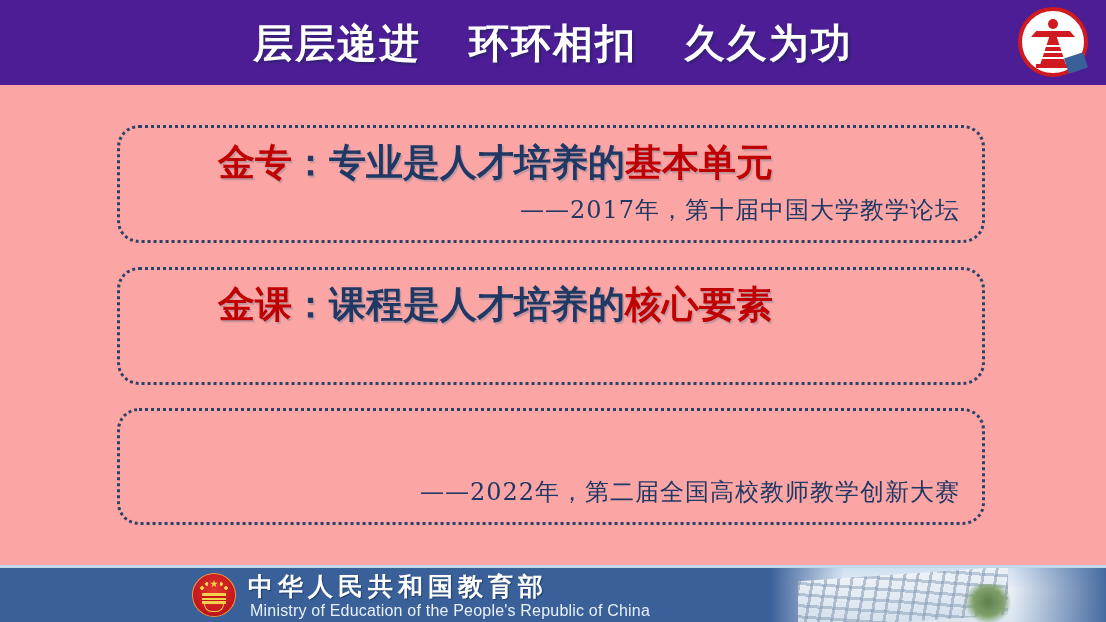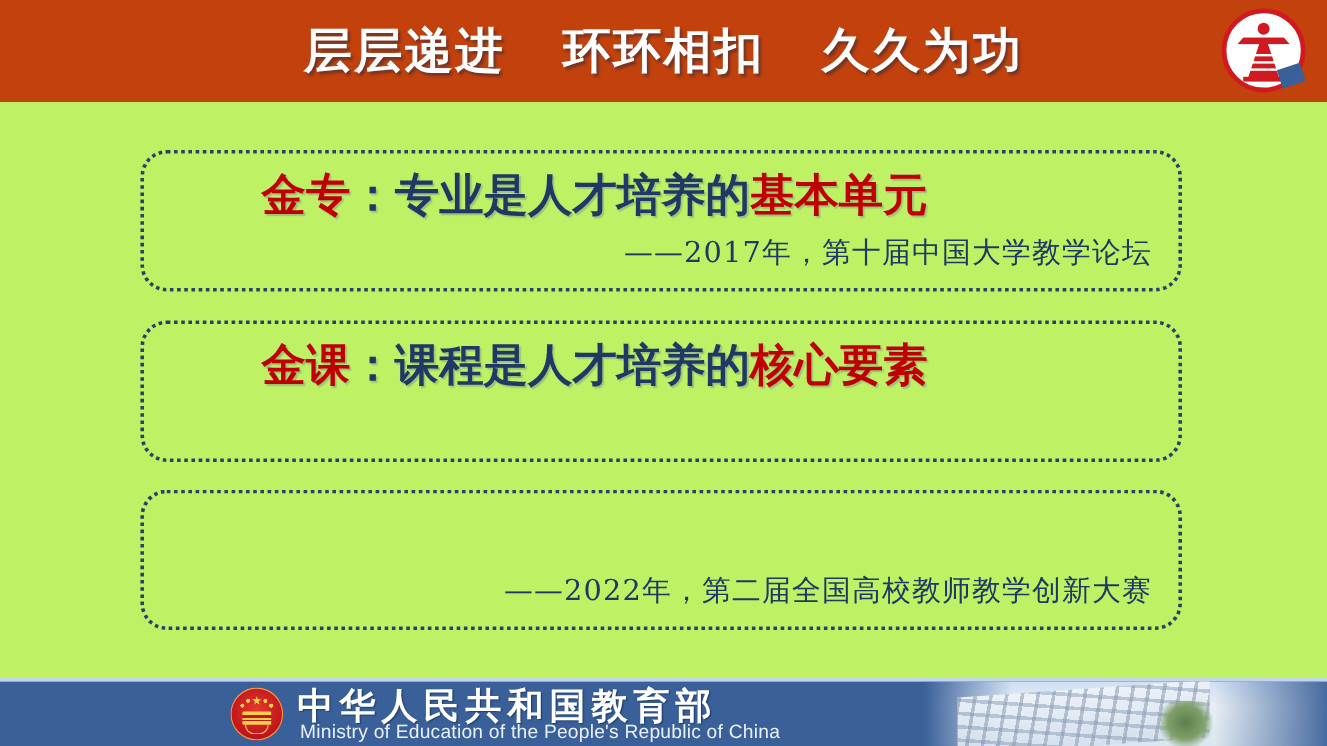--- a/index.html
+++ b/index.html
@@ -6,21 +6,21 @@
   body{
     width:1106px;height:622px;
     background:#ffffff;
     font-family:"Liberation Sans","DejaVu Sans",sans-serif;
     overflow:hidden;
     position:relative;
   }
   
   .header{
     position:absolute;left:0;top:0;width:1106px;height:85px;
-    background:#c2410c;
+    background:#4c1d95;
     display:flex;align-items:center;justify-content:center;
   }
   .header-title{
     color:#ffffff;
     font-size:40px;
     font-weight:bold;
     letter-spacing:2px;
     line-height:1;
     text-shadow:2px 2px 2px rgba(20,40,70,.45);
     white-space:pre;
@@ -62,21 +62,21 @@
     width:26px;height:2px;background:#ffffff;
   }
   .logo-base{
     position:absolute;left:50%;top:57px;margin-left:-17px;
     width:34px;height:4px;background:#d11a20;
   }
 
   
   .stage{
     position:absolute;left:0;top:85px;width:1106px;height:483px;
-    background:#bef264;
+    background:#fca5a5;
   }
   .card{
     position:absolute;
     left:117px;width:868px;
     border:3px dotted #2b4268;
     border-radius:22px;
     box-sizing:border-box;
   }
   .card1{top:40px;height:118px;}
   .card2{top:182px;height:118px;}
@@ -157,21 +157,21 @@
     background:linear-gradient(180deg,#f5d14b 0 3px,#c4161c 3px 5px,#f5d14b 5px 7px,#c4161c 7px 8px,#f5d14b 8px 11px);
     border-radius:1px;
   }
   .em-cog{
     position:absolute;left:12px;top:31px;width:20px;height:8px;
     border:1.6px solid #f5d14b;border-top:none;border-radius:0 0 10px 10px;
     box-sizing:border-box;
   }
   .footer-cn{
     position:absolute;left:248px;top:574px;
-    color:#ffffff;font-size:30px;font-weight:bold;letter-spacing:5px;
+    color:#ffffff;font-size:25px;font-weight:bold;letter-spacing:5px;
     line-height:1;white-space:pre;
     font-family:"DejaVu Serif","Liberation Serif",serif;
     text-shadow:1px 1px 1px rgba(10,30,60,.5);
   }
   .footer-en{
     position:absolute;left:250px;top:603px;
     color:#e9f0f8;font-size:16px;letter-spacing:.2px;
     line-height:1;white-space:pre;
   }
 </style>

